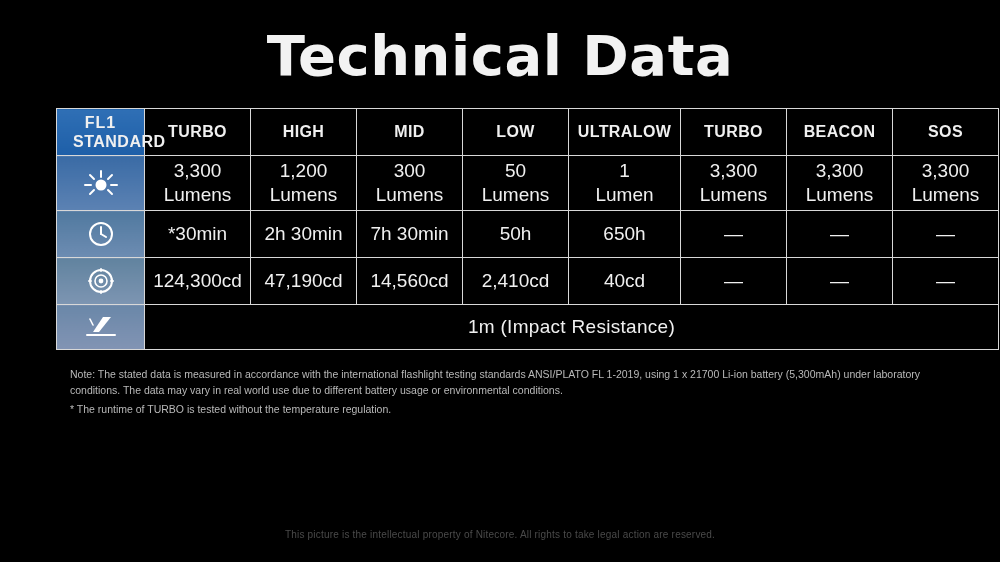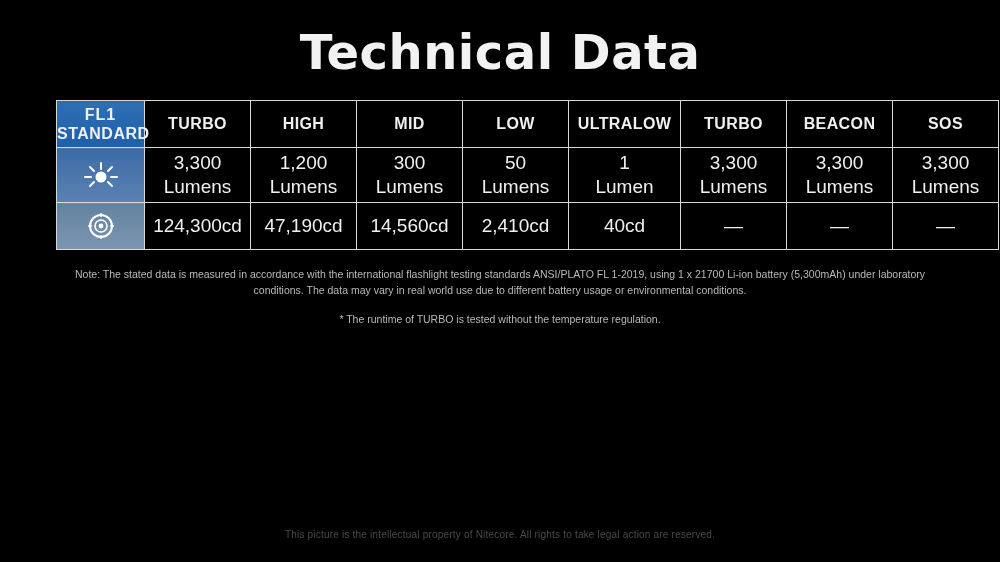--- a/index.html
+++ b/index.html
@@ -16,21 +16,21 @@
     position: relative;
   }
   .page {
     width: 1000px;
     height: 562px;
     position: relative;
     background: #000000;
   }
   .title {
     text-align: center;
-    font-size: 48px;
+    font-size: 56px;
     font-weight: bold;
     letter-spacing: 0.5px;
     color: #f2f2f2;
     padding-top: 28px;
     line-height: 1;
     font-family: "DejaVu Sans", sans-serif;
   }
   .table-wrap {
     margin: 24px auto 0 auto;
     width: 888px;
@@ -61,21 +61,21 @@
     letter-spacing: 0.4px;
   }
   td.fl1 {
     background: linear-gradient(180deg, #2f6fb5 0%, #1e5fa8 100%);
     font-size: 13px;
     line-height: 1.2;
     font-weight: bold;
     color: #ffffff;
   }
   td.fl1 .l1 { display: block; letter-spacing: 1px; text-align: center;}
-  td.fl1 .l2 { display: block; letter-spacing: 0.5px;}
+  td.fl1 .l2 { display: block; letter-spacing: 0.5px; margin-left: 16px;}
 
   
   td.iconcell {
     background: linear-gradient(180deg, #5d7fae 0%, #7f93b4 100%);
     height: 44px;
   }
   tr.r-lumens td.iconcell { background: linear-gradient(180deg, #3a6ba5 0%, #5c82b3 100%); }
   tr.r-time td.iconcell { background: linear-gradient(180deg, #50799f 0%, #6d8cb2 100%); }
   tr.r-dist td.iconcell { background: linear-gradient(180deg, #5a7ea6 0%, #7690b5 100%); }
   tr.r-cd td.iconcell { background: linear-gradient(180deg, #61839f 0%, #7d95b2 100%); }
@@ -87,29 +87,29 @@
   tr.r-impact td, tr.r-ip td { height: 44px; }
 
   .two-line span { display: block; line-height: 1.25; }
   .dash { color: #e6e6e6; font-size: 15px; }
   .wide-cell {
     font-size: 16px;
     letter-spacing: 0.3px;
   }
   .note {
     margin-top: 16px;
-    text-align: center;
+    text-align: left;
     color: #b9b9b9;
     font-size: 10.5px;
     line-height: 1.55;
     padding: 0 70px;
   }
   .note .star {
     display: block;
-    margin-top: 12px;
+    margin-top: 2px;
   }
   .copyright {
     position: absolute;
     left: 0;
     right: 0;
     bottom: 22px;
     text-align: center;
     color: #4a4a4a;
     font-size: 10px;
     letter-spacing: 0.2px;
@@ -195,20 +195,37 @@
           <td class="two-line">
             <span>3,300</span>
             <span>Lumens</span>
           </td>
           <td class="two-line">
             <span>3,300</span>
             <span>Lumens</span>
           </td>
         </tr>
 
+        <tr class="r-time">
+          <td class="iconcell">
+            <svg width="30" height="30" viewBox="0 0 30 30" aria-hidden="true">
+              <circle cx="15" cy="15" r="11" fill="none" stroke="#ffffff" stroke-width="2"></circle>
+              <line x1="15" y1="15" x2="15" y2="8" stroke="#ffffff" stroke-width="2" stroke-linecap="round"></line>
+              <line x1="15" y1="15" x2="20" y2="18" stroke="#ffffff" stroke-width="2" stroke-linecap="round"></line>
+            </svg>
+          </td>
+          <td>*30min</td>
+          <td>2h 30min</td>
+          <td>7h 30min</td>
+          <td>50h</td>
+          <td>650h</td>
+          <td class="dash">—</td>
+          <td class="dash">—</td>
+          <td class="dash">—</td>
+        </tr>
 
 
         <tr class="r-cd">
           <td class="iconcell">
             <svg width="32" height="30" viewBox="0 0 32 30" aria-hidden="true">
               <circle cx="16" cy="15" r="11" fill="none" stroke="#ffffff" stroke-width="2"></circle>
               <circle cx="16" cy="15" r="6" fill="none" stroke="#ffffff" stroke-width="1.6"></circle>
               <circle cx="16" cy="15" r="2.4" fill="#ffffff"></circle>
               <g stroke="#ffffff" stroke-width="1.4">
                 <line x1="16" y1="2" x2="16" y2="6"></line>
@@ -221,20 +238,30 @@
           <td>124,300cd</td>
           <td>47,190cd</td>
           <td>14,560cd</td>
           <td>2,410cd</td>
           <td>40cd</td>
           <td class="dash">—</td>
           <td class="dash">—</td>
           <td class="dash">—</td>
         </tr>
 
+        <tr class="r-impact">
+          <td class="iconcell">
+            <svg width="40" height="28" viewBox="0 0 40 28" aria-hidden="true">
+              <line x1="6" y1="22" x2="34" y2="22" stroke="#ffffff" stroke-width="2" stroke-linecap="round"></line>
+              <polygon points="22,4 30,4 18,19 12,19" fill="#ffffff"></polygon>
+              <line x1="9" y1="6" x2="12" y2="12" stroke="#ffffff" stroke-width="1.6" stroke-linecap="round"></line>
+            </svg>
+          </td>
+          <td class="wide-cell" colspan="8">1m (Impact Resistance)</td>
+        </tr>
 
       </tbody>
     </table>
   </div>
 
   <div class="note">
     <span>Note: The stated data is measured in accordance with the international flashlight testing standards ANSI/PLATO FL 1-2019, using 1 x 21700 Li-ion battery (5,300mAh) under laboratory conditions. The data may vary in real world use due to different battery usage or environmental conditions.</span>
     <span class="star">* The runtime of TURBO is tested without the temperature regulation.</span>
   </div>
 

